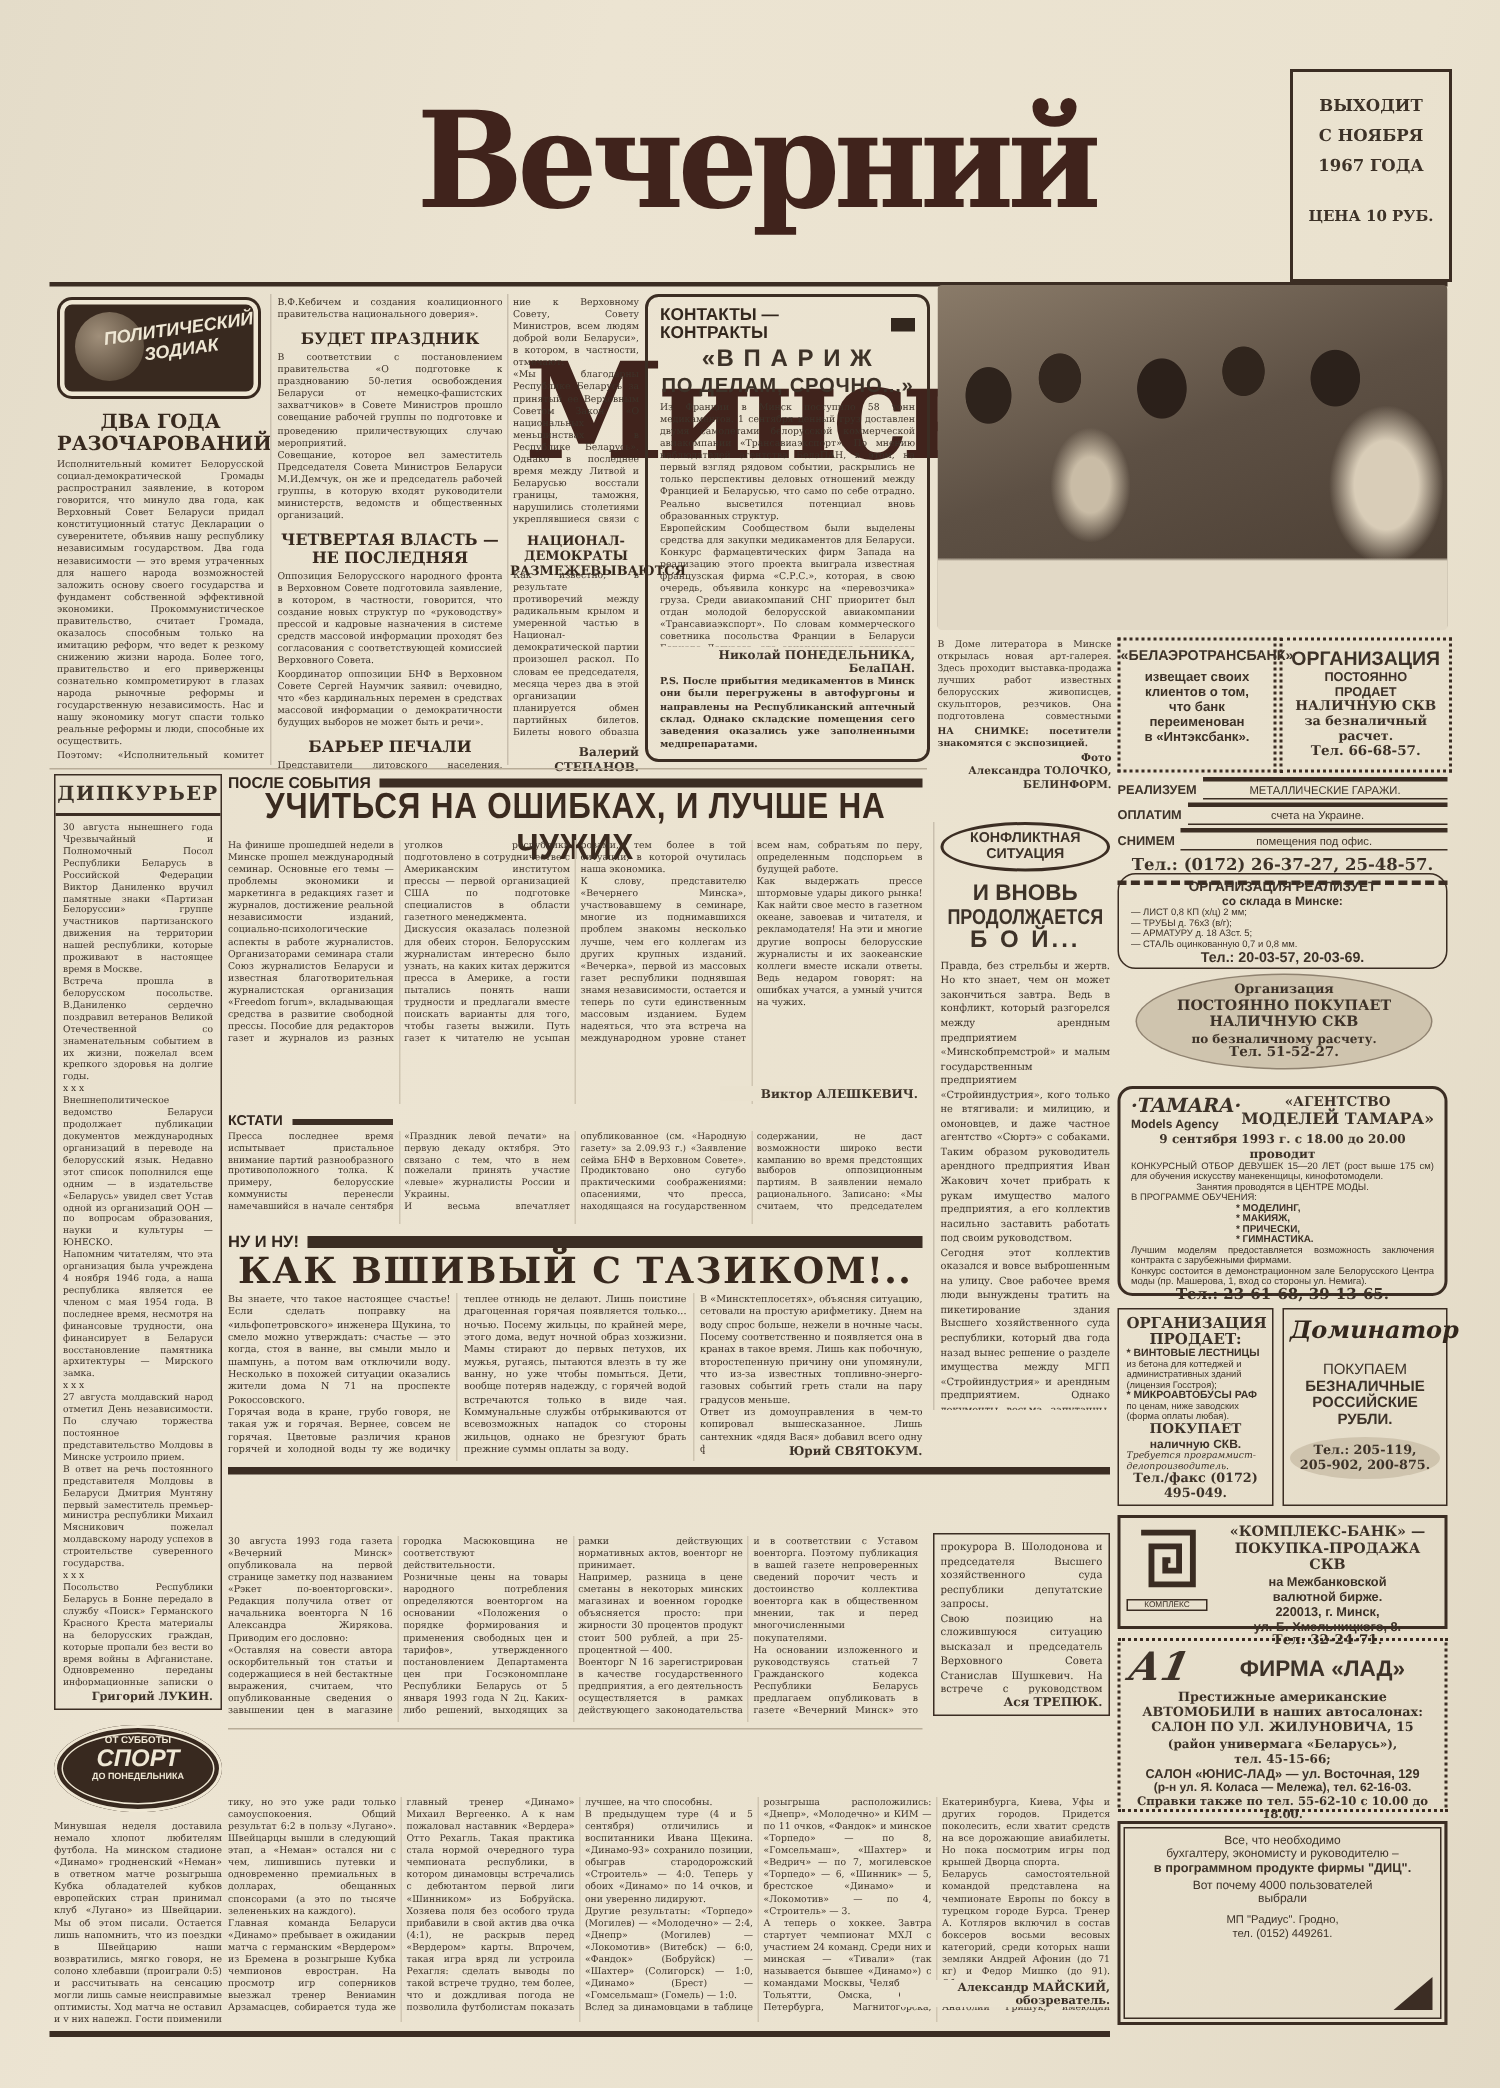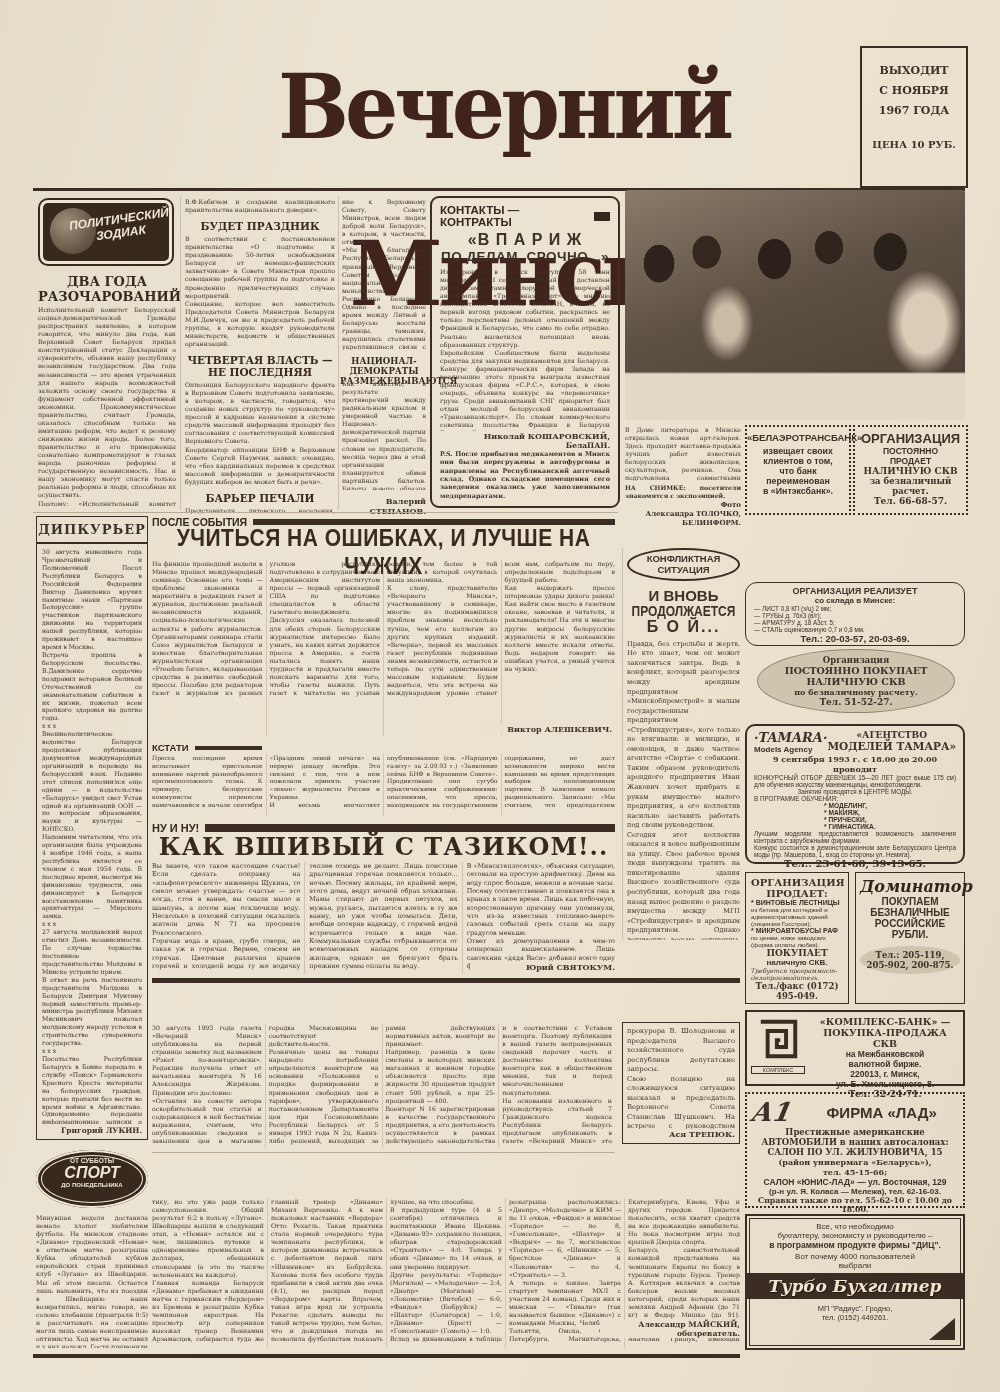--- a/index.html
+++ b/index.html
@@ -82,21 +82,21 @@
   <div class="abs" style="left:430px;top:196px;width:190px;height:312px;border:2.5px solid #3b2d23;border-radius:9px;padding:6px 8px;box-sizing:border-box;display:flex;flex-direction:column;">
     <div class="sans" style="font-weight:bold;font-size:11.5px;display:flex;align-items:center;gap:4px;color:#33271e;">
       <span>КОНТАКТЫ — КОНТРАКТЫ</span>
       <span style="display:inline-block;width:16px;height:9px;background:#33271e;"></span>
     </div>
     <div class="ctr sans" style="font-weight:bold;font-size:16px;margin-top:3px;letter-spacing:1px;">«В  П А Р И Ж</div>
     <div class="ctr sans" style="font-weight:bold;font-size:13.5px;letter-spacing:0.5px;">ПО ДЕЛАМ, СРОЧНО...»</div>
     <div class="tiny" style="flex:1;margin-top:4px;">Из Франции в Минск поступило 58 тонн медикаментов. 1 сентября ценный груз доставлен двумя самолетами белорусской коммерческой авиакомпании «Трансавиаэкспорт». По мнению наблюдателей агентства БелаПАН, в этом, на первый взгляд рядовом событии, раскрылись не только перспективы деловых отношений между Францией и Беларусью, что само по себе отрадно. Реально высветился потенциал вновь образованных структур.
 Европейским Сообществом были выделены средства для закупки медикаментов для Беларуси. Конкурс фармацевтических фирм Запада на реализацию этого проекта выиграла известная французская фирма «С.Р.С.», которая, в свою очередь, объявила конкурс на «перевозчика» груза. Среди авиакомпаний СНГ приоритет был отдан молодой белорусской авиакомпании «Трансавиаэкспорт». По словам коммерческого советника посольства Франции в Беларуси Бернара Дагуасса, эта авиакомпания отличается своим мощным потенциалом организации работы в соответствии с международными требованиями ИКАО.
 «Трансавиаэкспорт» имеет страховой полис авторитетной английской страховой компании «Лойд», что открывает путь на мировой рынок. Крылатые грузовозы «Трансавиаэкспорта» с белорусскими экипажами сегодня выполняют авиаперевозки не только в СНГ, но и в Анголе, и Объединенных Арабских Эмиратах.</div>
-    <div class="byln">Николай КОШАРОВСКИЙ,</div>
+    <div class="byln">Николай ПОНЕДЕЛЬНИКА,</div>
     <div class="byln" style="font-size:7.5px;">БелаПАН.</div>
     <div class="tiny" style="font-weight:bold;font-size:6.4px;flex:none;">P.S. После прибытия медикаментов в Минск они были перегружены в автофургоны и направлены на Республиканский аптечный склад. Однако складские помещения сего заведения оказались уже заполненными медпрепаратами.</div>
   </div>
 
   <div class="abs" style="left:625px;top:190px;width:340px;height:230px;border-radius:3px;
     background:
       radial-gradient(26px 32px at 10% 32%, #2e231c 58%, rgba(0,0,0,0) 60%),
       radial-gradient(24px 28px at 24% 27%, #33271f 58%, rgba(0,0,0,0) 60%),
       radial-gradient(28px 34px at 44% 30%, #2b201a 58%, rgba(0,0,0,0) 60%),
       radial-gradient(24px 28px at 60% 25%, #30251d 58%, rgba(0,0,0,0) 60%),
@@ -225,20 +225,35 @@
 Вслед за динамовцами в таблице розыгрыша расположились: «Днепр», «Молодечно» и КИМ — по 11 очков, «Фандок» и минское «Торпедо» — по 8, «Гомсельмаш», «Шахтер» и «Ведрич» — по 7, могилевское «Торпедо» — 6, «Шинник» — 5, брестское «Динамо» и «Локомотив» — по 4, «Строитель» — 3.
 А теперь о хоккее. Завтра стартует чемпионат МХЛ с участием 24 команд. Среди них и минская — «Тивали» (так называется бывшее «Динамо») с командами Москвы, Челябинска, Тольятти, Омска, Санкт-Петербурга, Магнитогорска, Екатеринбурга, Киева, Уфы и других городов. Придется поколесить, если хватит средств на все дорожающие авиабилеты. Но пока посмотрим игры под крышей Дворца спорта.
 Беларусь самостоятельной командой представлена на чемпионате Европы по боксу в турецком городе Бурса. Тренер А. Котляров включил в состав боксеров восьми весовых категорий, среди которых наши земляки Андрей Афонин (до 71 кг) и Федор Мишко (до 91). Обслуживать соревнования в ринге приглашен наш судья Анатолий Гришук, имеющий категорию арбитра АИБА (Международной федерации бокса).
 На стадионе «Динамо» идут последние приготовления к необычному матчу. На поле вечером 6 сентября должны выйти сборные звезд эстрады, чьи имена хорошо известны любителям музыки, и бизнесменов нашего города. Они встретятся в товарищеском матче по упрощенным правилам. Затем состоится большой концерт. Мероприятию предшествовала пресс-конференция, на которой были уточнены все детали. К сожалению, организаторы не смогли согласовать свои планы и задумки с господом Богом. Что-то он нишлет на стадион! Жаль, если первое неординарное зрелище испортят небеса.</div>
   <div class="abs" style="left:600px;top:1320px;width:140px;background:#eae2cf;">
     <div class="byln" style="font-size:7.6px;">Александр МАЙСКИЙ,</div>
     <div class="byln" style="font-size:7.6px;">обозреватель.</div>
   </div>
   <div class="abs rule" style="left:33px;top:1354px;width:707px;height:4px;"></div>
 
+  <div class="abs" style="left:745px;top:518px;width:220px;border-bottom:3px dashed #3b2d23;padding-bottom:4px;">
+    <div style="display:flex;align-items:center;gap:4px;">
+      <span class="sans" style="font-weight:bold;font-size:8.5px;">РЕАЛИЗУЕМ</span>
+      <span class="sans" style="font-size:7.5px;flex:1;text-align:center;border-top:3px solid #3b2d23;border-bottom:1px solid #3b2d23;padding:1px 0;">МЕТАЛЛИЧЕСКИЕ ГАРАЖИ.</span>
+    </div>
+    <div style="display:flex;align-items:center;gap:4px;margin-top:2px;">
+      <span class="sans" style="font-weight:bold;font-size:8.5px;">ОПЛАТИМ</span>
+      <span class="sans" style="font-size:7.5px;flex:1;text-align:center;border-top:3px solid #3b2d23;border-bottom:1px solid #3b2d23;padding:1px 0;">счета на Украине.</span>
+    </div>
+    <div style="display:flex;align-items:center;gap:4px;margin-top:2px;">
+      <span class="sans" style="font-weight:bold;font-size:8.5px;">СНИМЕМ</span>
+      <span class="sans" style="font-size:7.5px;flex:1;text-align:center;border-top:3px solid #3b2d23;border-bottom:1px solid #3b2d23;padding:1px 0;">помещения под офис.</span>
+    </div>
+    <div class="ctr" style="font-weight:bold;font-size:11px;margin-top:3px;">Тел.: (0172) 26-37-27, 25-48-57.</div>
+  </div>
 
   <div class="abs" style="left:745px;top:582px;width:220px;height:64px;border:1.5px solid #3b2d23;border-radius:12px;padding:3px 8px;box-sizing:border-box;">
     <div class="ctr sans" style="font-weight:bold;font-size:9px;">ОРГАНИЗАЦИЯ РЕАЛИЗУЕТ</div>
     <div class="ctr sans" style="font-weight:bold;font-size:8px;">со склада в Минске:</div>
     <div class="sans" style="font-size:6.3px;">— ЛИСТ 0,8 КП (х/ц) 2 мм;</div>
     <div class="sans" style="font-size:6.3px;">— ТРУБЫ д. 76х3 (в/г);</div>
     <div class="sans" style="font-size:6.3px;">— АРМАТУРУ д. 18 А3ст. 5;</div>
     <div class="sans" style="font-size:6.3px;">— СТАЛЬ оцинкованную 0,7 и 0,8 мм.</div>
     <div class="ctr sans" style="font-weight:bold;font-size:9.5px;">Тел.: 20-03-57, 20-03-69.</div>
   </div>
@@ -284,21 +299,21 @@
     <div class="sans" style="font-size:6.2px;">по ценам, ниже заводских (форма оплаты любая).</div>
     <div class="ctr" style="font-weight:bold;font-size:9px;">ПОКУПАЕТ</div>
     <div class="ctr sans" style="font-weight:bold;font-size:8px;">наличную СКВ.</div>
     <div style="font-style:italic;font-size:6.2px;">Требуется программист-делопроизводитель.</div>
     <div class="ctr" style="font-weight:bold;font-size:8.5px;">Тел./факс (0172)</div>
     <div class="ctr" style="font-weight:bold;font-size:8.5px;">495-049.</div>
   </div>
 
   <div class="abs ctr" style="left:855px;top:872px;width:110px;height:132px;border:1.5px solid #3b2d23;padding:4px;box-sizing:border-box;">
     <div style="font-weight:bold;font-style:italic;font-size:16px;color:#32261c;">Доминатор</div>
-    <div class="sans" style="font-weight:bold;font-size:10px;margin-top:0;">ПОКУПАЕМ</div>
+    <div class="sans" style="font-weight:normal;font-size:10px;margin-top:12px;">ПОКУПАЕМ</div>
     <div class="sans" style="font-weight:bold;font-size:10px;">БЕЗНАЛИЧНЫЕ</div>
     <div class="sans" style="font-weight:bold;font-size:10px;">РОССИЙСКИЕ</div>
     <div class="sans" style="font-weight:bold;font-size:10px;">РУБЛИ.</div>
     <div style="background:#cfc4ae;border-radius:50%;margin-top:6px;padding:4px 2px;">
       <div style="font-weight:bold;font-size:8.5px;">Тел.: 205-119,</div>
       <div style="font-weight:bold;font-size:8.5px;">205-902, 200-875.</div>
     </div>
   </div>
 
   <div class="abs" style="left:745px;top:1010px;width:220px;height:76px;border:2px solid #3b2d23;padding:4px;box-sizing:border-box;display:flex;gap:6px;">
@@ -333,19 +348,18 @@
     <div class="ctr sans" style="font-weight:bold;font-size:8px;">(р-н ул. Я. Коласа — Мележа), тел. 62-16-03.</div>
     <div class="ctr" style="font-size:7.8px;font-weight:bold;">Справки также по тел. 55-62-10 с 10.00 до 18.00.</div>
   </div>
 
   <div class="abs" style="left:745px;top:1214px;width:220px;height:136px;border:2.5px solid #3b2d23;box-shadow:inset 0 0 0 2px #eae2cf, inset 0 0 0 3px #3b2d23;padding:6px 0;box-sizing:border-box;">
     <div class="ctr sans" style="font-size:8px;">Все, что необходимо</div>
     <div class="ctr sans" style="font-size:8px;">бухгалтеру, экономисту и руководителю –</div>
     <div class="ctr sans" style="font-weight:bold;font-size:8.5px;">в программном продукте фирмы "ДИЦ".</div>
     <div class="ctr sans" style="font-size:8px;margin-top:2px;">Вот почему 4000 пользователей</div>
     <div class="ctr sans" style="font-size:8px;">выбрали</div>
-    <div class="ctr" style="background:#3c2d24;margin-top:3px;padding:3px 0;font-weight:bold;font-style:italic;font-size:17px;color:#efe6d2;text-shadow:1px 1px 0 #241a12;">Турбо Бухгалтер</div>
     <div class="ctr sans" style="font-size:7.5px;margin-top:5px;">МП "Радиус". Гродно,</div>
     <div class="ctr sans" style="font-size:7.5px;">тел. (0152) 449261.</div>
     <div class="abs" style="right:8px;bottom:8px;width:0;height:0;border-left:26px solid transparent;border-bottom:22px solid #3c2d24;"></div>
   </div>
 
 </div>
 
 </body></html>

